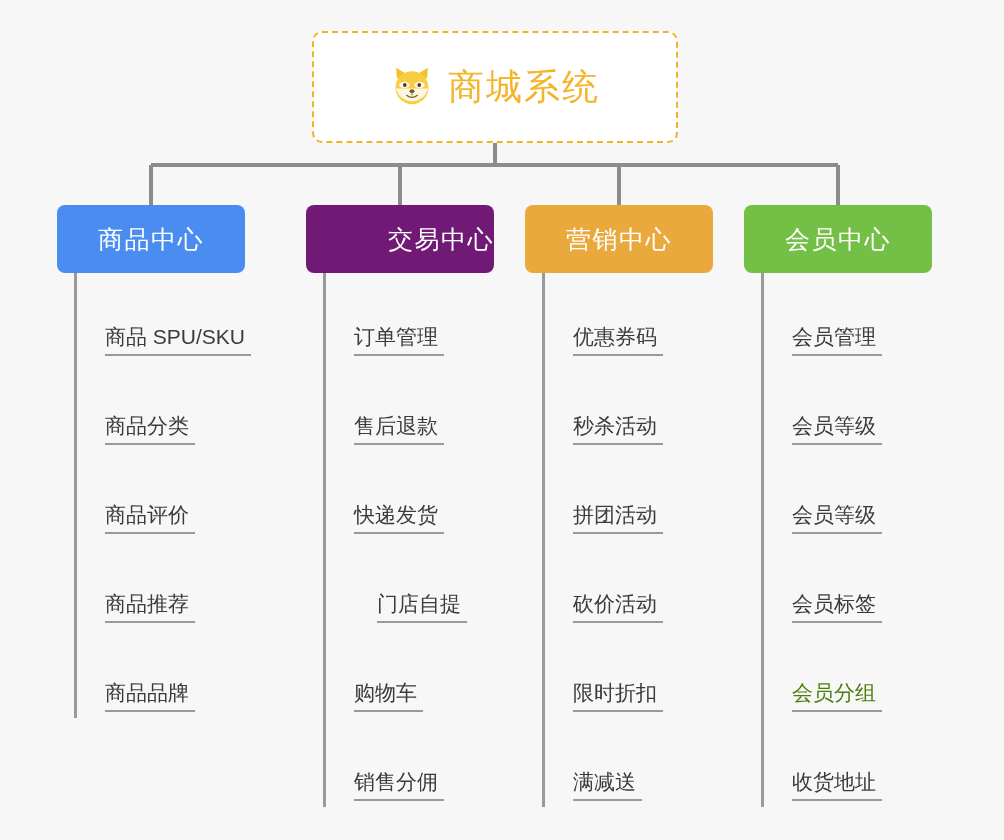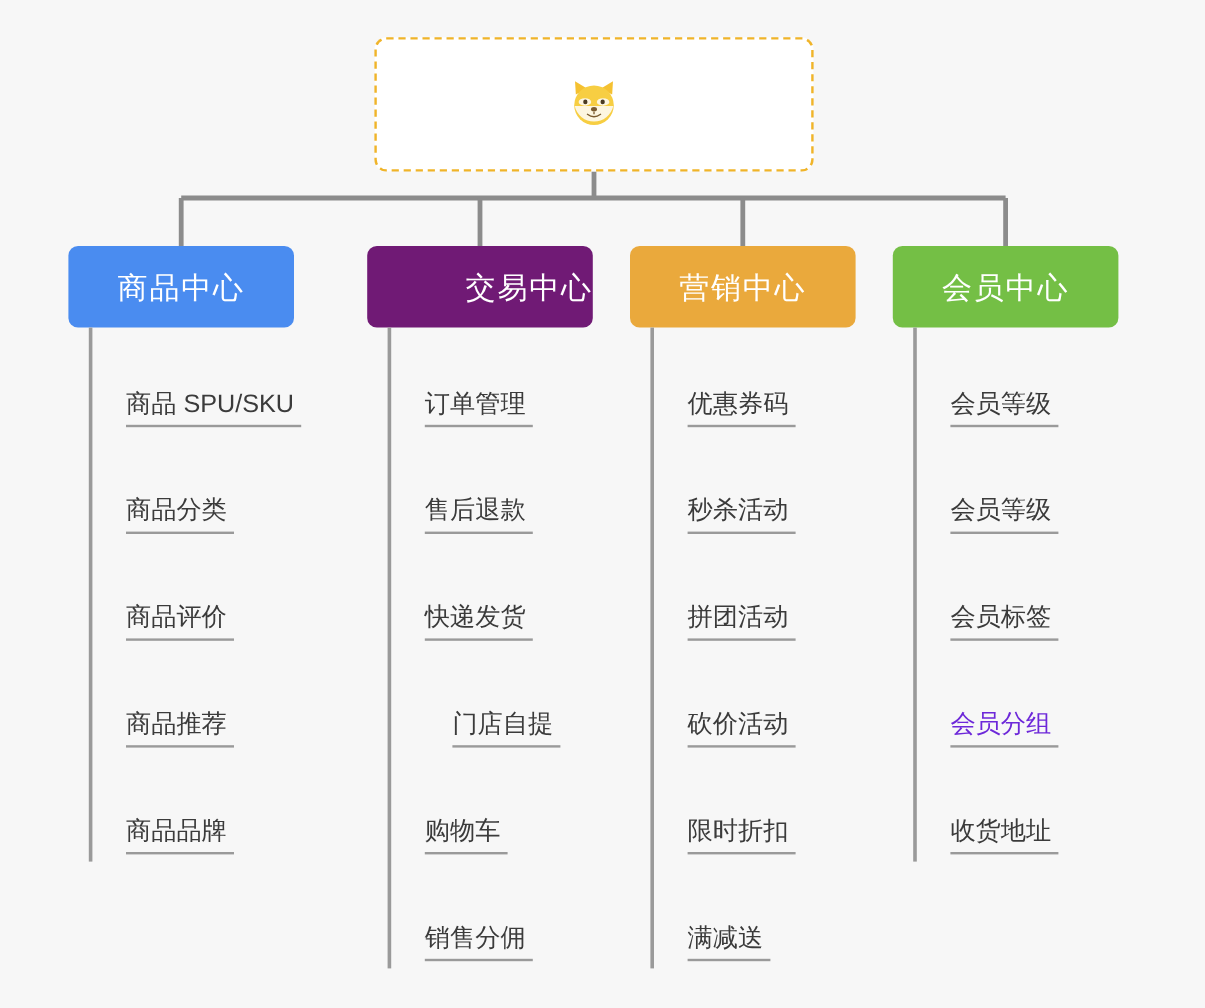--- a/index.html
+++ b/index.html
@@ -123,20 +123,21 @@
     <ellipse cx="43" cy="29" rx="7.6" ry="4.6" fill="#fdf6e0"></ellipse>
 
     <ellipse cx="21.5" cy="29" rx="2.6" ry="2.9" fill="#4a3b22"></ellipse>
     <ellipse cx="42.5" cy="29" rx="2.6" ry="2.9" fill="#4a3b22"></ellipse>
 
     <ellipse cx="32" cy="38" rx="3.6" ry="2.7" fill="#7a5a2e"></ellipse>
 
     <path d="M32 41 L32 44" stroke="#7a5a2e" stroke-width="1.6" fill="none"></path>
     <path d="M24 44 Q32 50 40 44" stroke="#7a5a2e" stroke-width="1.6" fill="none" stroke-linecap="round"></path>
   </svg>
+  <span id="root-title" style="color: rgb(245, 181, 42);">商城系统</span>
 </div>
 
 <div class="column" id="col-0" style="left:57px">
   <div class="col-head" style="background: rgb(74, 140, 240);">
     <span>商品中心</span>
   </div>
   <div class="col-body" style="border-left-color: rgb(154, 154, 154);">
     <div class="leaf">
         <span class="leaf-label" style="border-bottom-color: rgb(154, 154, 154); color: rgb(59, 59, 59);">商品 SPU/SKU</span>
       </div>
@@ -206,28 +207,31 @@
       </div>
   </div>
 </div>
 
 <div class="column" id="col-3" style="left:744px">
   <div class="col-head" style="background: rgb(116, 191, 69);">
     <span>会员中心</span>
   </div>
   <div class="col-body" style="border-left-color: rgb(154, 154, 154);">
     <div class="leaf">
+        <span class="leaf-label" style="border-bottom-color: rgb(154, 154, 154); color: rgb(59, 59, 59);">会员管理</span>
+      </div>
+    <div class="leaf">
         <span class="leaf-label" style="border-bottom-color: rgb(154, 154, 154); color: rgb(59, 59, 59);">会员等级</span>
       </div>
     <div class="leaf">
         <span class="leaf-label" style="border-bottom-color: rgb(154, 154, 154); color: rgb(59, 59, 59);">会员等级</span>
       </div>
     <div class="leaf">
         <span class="leaf-label" style="border-bottom-color: rgb(154, 154, 154); color: rgb(59, 59, 59);">会员标签</span>
       </div>
     <div class="leaf">
-        <span class="leaf-label" style="border-bottom-color: rgb(154, 154, 154); color: #6d28d9; margin-top: 48px;">会员分组</span>
+        <span class="leaf-label" style="border-bottom-color: rgb(154, 154, 154); color: #4d7c0f; margin-top: 48px;">会员分组</span>
       </div>
     <div class="leaf">
         <span class="leaf-label" style="border-bottom-color: rgb(154, 154, 154); color: rgb(59, 59, 59);">收货地址</span>
       </div>
   </div>
 </div>
 
 </body></html>

